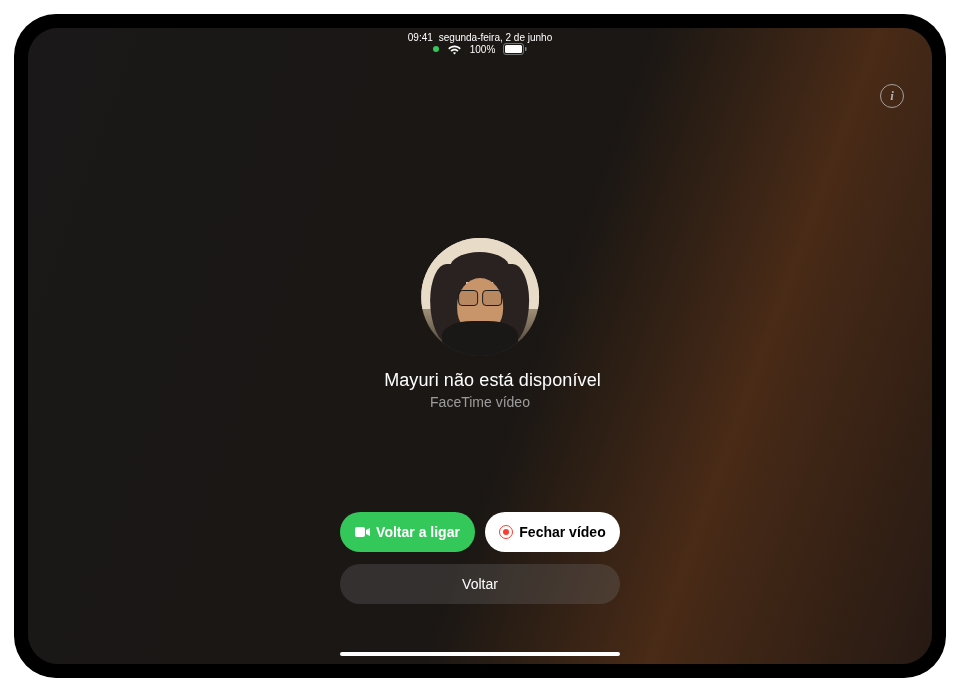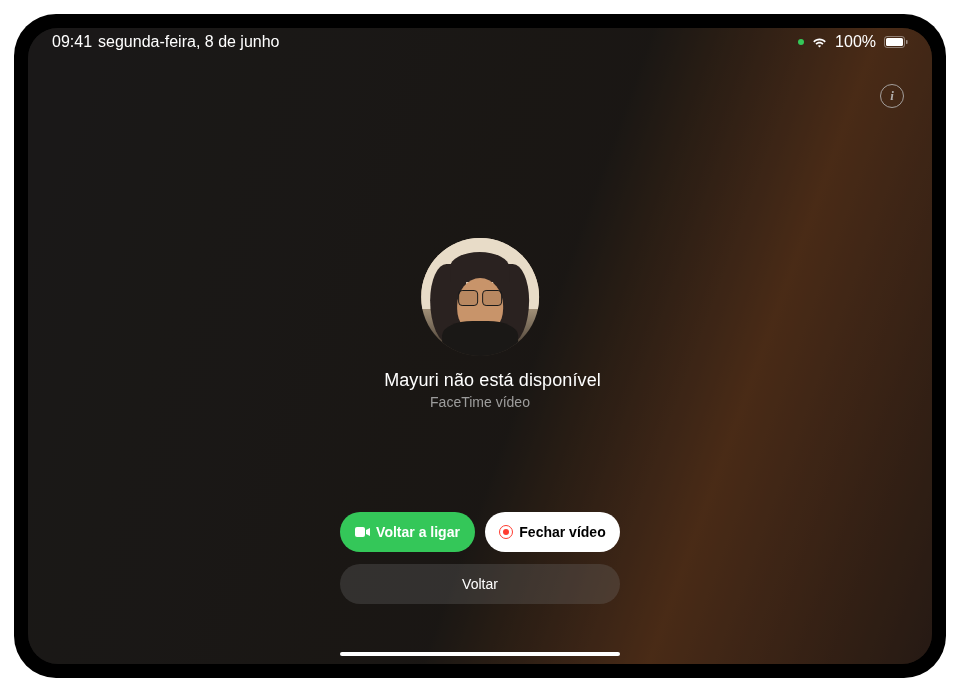--- a/index.html
+++ b/index.html
@@ -49,23 +49,24 @@
       position: absolute;
       top: 0;
       left: 0;
       right: 0;
       height: 24px;
       display: flex;
       align-items: center;
       justify-content: space-between;
       padding: 4px 24px 0 24px;
       color: #fff;
-      font-size: 16px;
+      font-size: 10px;
       font-weight: 500;
       z-index: 10;
+      flex-direction: column;
     }
     
     .status-left {
       display: flex;
       align-items: center;
       gap: 6px;
     }
     
     .status-right {
       display: flex;
@@ -315,21 +316,21 @@
   </style>
 </head>
 <body>
 
 <div class="device-frame">
   <div class="screen">
 
     <div class="status-bar">
       <div class="status-left">
         <span>09:41</span>
-        <span>segunda-feira, 8 de junho</span>
+        <span>segunda-feira, 2 de junho</span>
       </div>
       <div class="status-right">
         <span class="status-dot-green"></span>
         <span class="wifi-icon">
           <svg width="15" height="11" viewBox="0 0 15 11" fill="white">
             <path d="M7.5 10.5 L9.2 8.8 C8.3 7.9 6.7 7.9 5.8 8.8 Z M3.5 6.5 C5.7 4.3 9.3 4.3 11.5 6.5 L10.3 7.7 C8.8 6.2 6.2 6.2 4.7 7.7 Z M1.2 4.2 C4.7 0.7 10.3 0.7 13.8 4.2 L12.6 5.4 C9.8 2.6 5.2 2.6 2.4 5.4 Z"></path>
           </svg>
         </span>
         <span>100%</span>
         <span class="battery-icon">

